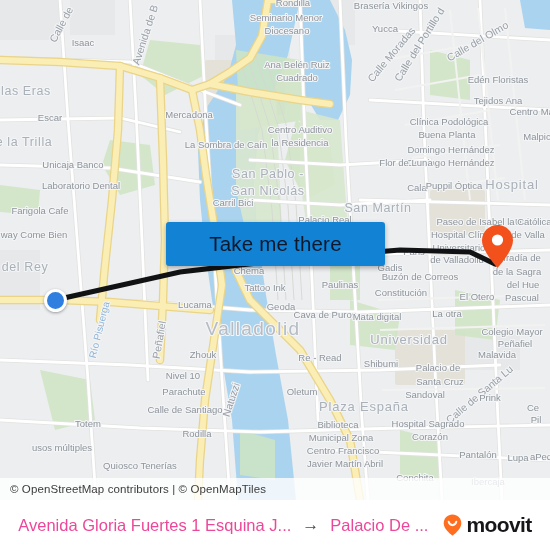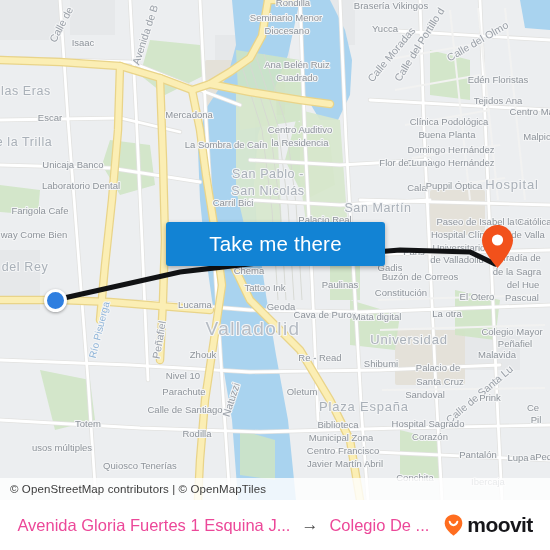--- a/index.html
+++ b/index.html
@@ -36,21 +36,21 @@
      background:#2f7fe0; border:3.5px solid #ffffff;
      box-shadow:0 1px 3px rgba(0,0,0,.35); }
 
   #dest-marker { position:absolute; left:481px; top:224px;
      width:33px; height:45px; }
 
   
   #cta {
     position:absolute; left:166px; top:222px; width:219px; height:44px;
     background:#1283d4; border:none; border-radius:3px;
-    color:#ffffff; font-size:20.5px; font-family:"Liberation Sans", sans-serif;
+    color:#0f172a; font-size:20.5px; font-family:"Liberation Sans", sans-serif;
     letter-spacing:.2px; cursor:pointer;
     box-shadow:0 2px 5px rgba(0,0,0,.30);
     display:flex; align-items:center; justify-content:center;
   }
 
   
   #attrib {
     position:absolute; left:0; bottom:0; width:550px; height:22px;
     background:rgba(255,255,255,.80);
     display:flex; align-items:center;
@@ -331,21 +331,21 @@
     </div>
 
     <button id="cta">Take me there</button>
 
     <div id="attrib">© OpenStreetMap contributors | © OpenMapTiles</div>
   </div>
 
   <div id="footer">
     <span class="txt">Avenida Gloria Fuertes 1 Esquina J...</span>
     <span class="arrow">→</span>
-    <span class="txt">Colegio De ...</span>
+    <span class="txt">Palacio De ...</span>
     <span id="logo">
       <span style="display:inline-block;line-height:0;">
         <svg width="19" height="22" viewBox="0 0 19 22">
           <path d="M9.5 0.6 C4.6 0.6 0.7 4.5 0.7 9.4 C0.7 15.3 9.5 21.6 9.5 21.6
                    C9.5 21.6 18.3 15.3 18.3 9.4 C18.3 4.5 14.4 0.6 9.5 0.6 Z" fill="#ff6d1f"></path>
           <path d="M5.6 7.6 C5.6 7.6 6.6 11.2 9.5 11.2 C12.4 11.2 13.4 7.6 13.4 7.6" stroke="#ffffff" stroke-width="1.9" fill="none" stroke-linecap="round"></path>
         </svg>
       </span>
       <span class="word">moovit</span>
     </span>

